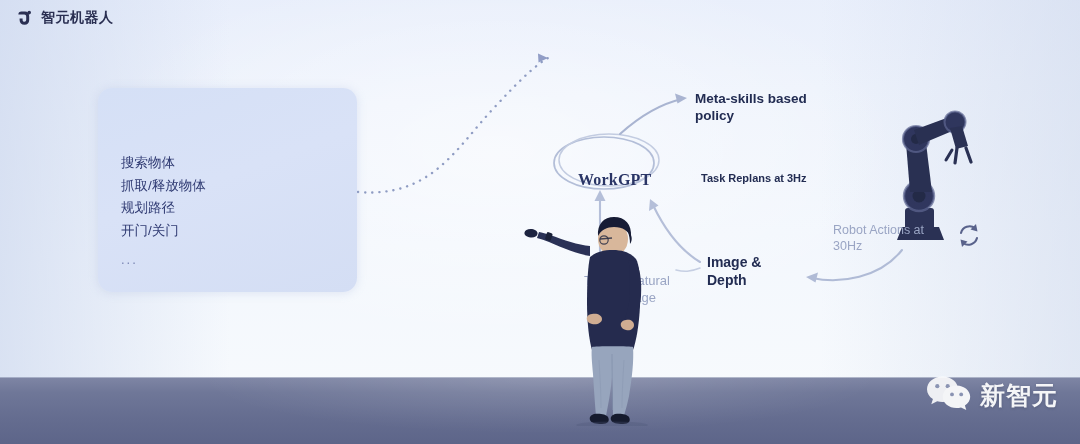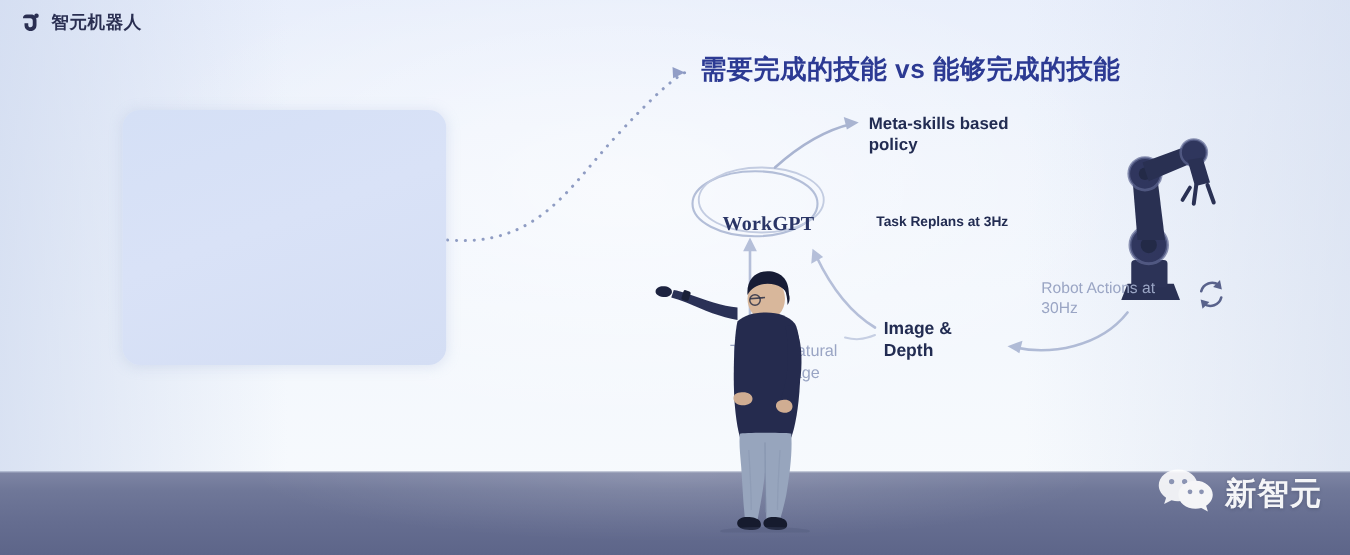--- a/index.html
+++ b/index.html
@@ -221,23 +221,29 @@
     <span class="brand-text">智元机器人</span>
   </div>
 
   <svg class="svg-layer behind">
 
     <path d="M 358 192 C 430 198 455 150 492 110 C 515 85 535 65 548 58" fill="none" stroke="#7d8cb8" stroke-width="2.4" stroke-linecap="round" stroke-dasharray="0.1 7" opacity="0.85"></path>
     <path d="M 548 58 L 538 53.5 L 538.5 62.5 Z" fill="#8694c0" opacity="0.9"></path>
   </svg>
 
   <div class="skill-card">
+    <ul class="skill-list">
+      <li>搜索物体</li>
+      <li>抓取/释放物体</li>
+      <li>规划路径</li>
+      <li>开门/关门</li>
+      <li class="ellipsis">...</li>
+    </ul>
   </div>
 
-  <div class="headline">需要完成的技能 vs 能够完成的技能</div>
 
   <svg class="svg-layer">
 
     <ellipse cx="604" cy="163" rx="50" ry="26" fill="none" stroke="#b3bed8" stroke-width="1.7"></ellipse>
     <ellipse cx="609" cy="160" rx="50" ry="26" fill="none" stroke="#c3cce1" stroke-width="1.5"></ellipse>
 
     <path d="M 620 134 C 640 116 660 104 682 99" fill="none" stroke="#a9b4d1" stroke-width="2.1" stroke-linecap="round"></path>
     <path d="M 687 98 L 675 93.5 L 677.5 103.5 Z" fill="#a9b4d1"></path>
 
     <path d="M 600 265 L 600 196" fill="none" stroke="#b5bfd9" stroke-width="2.1" stroke-linecap="round"></path>

